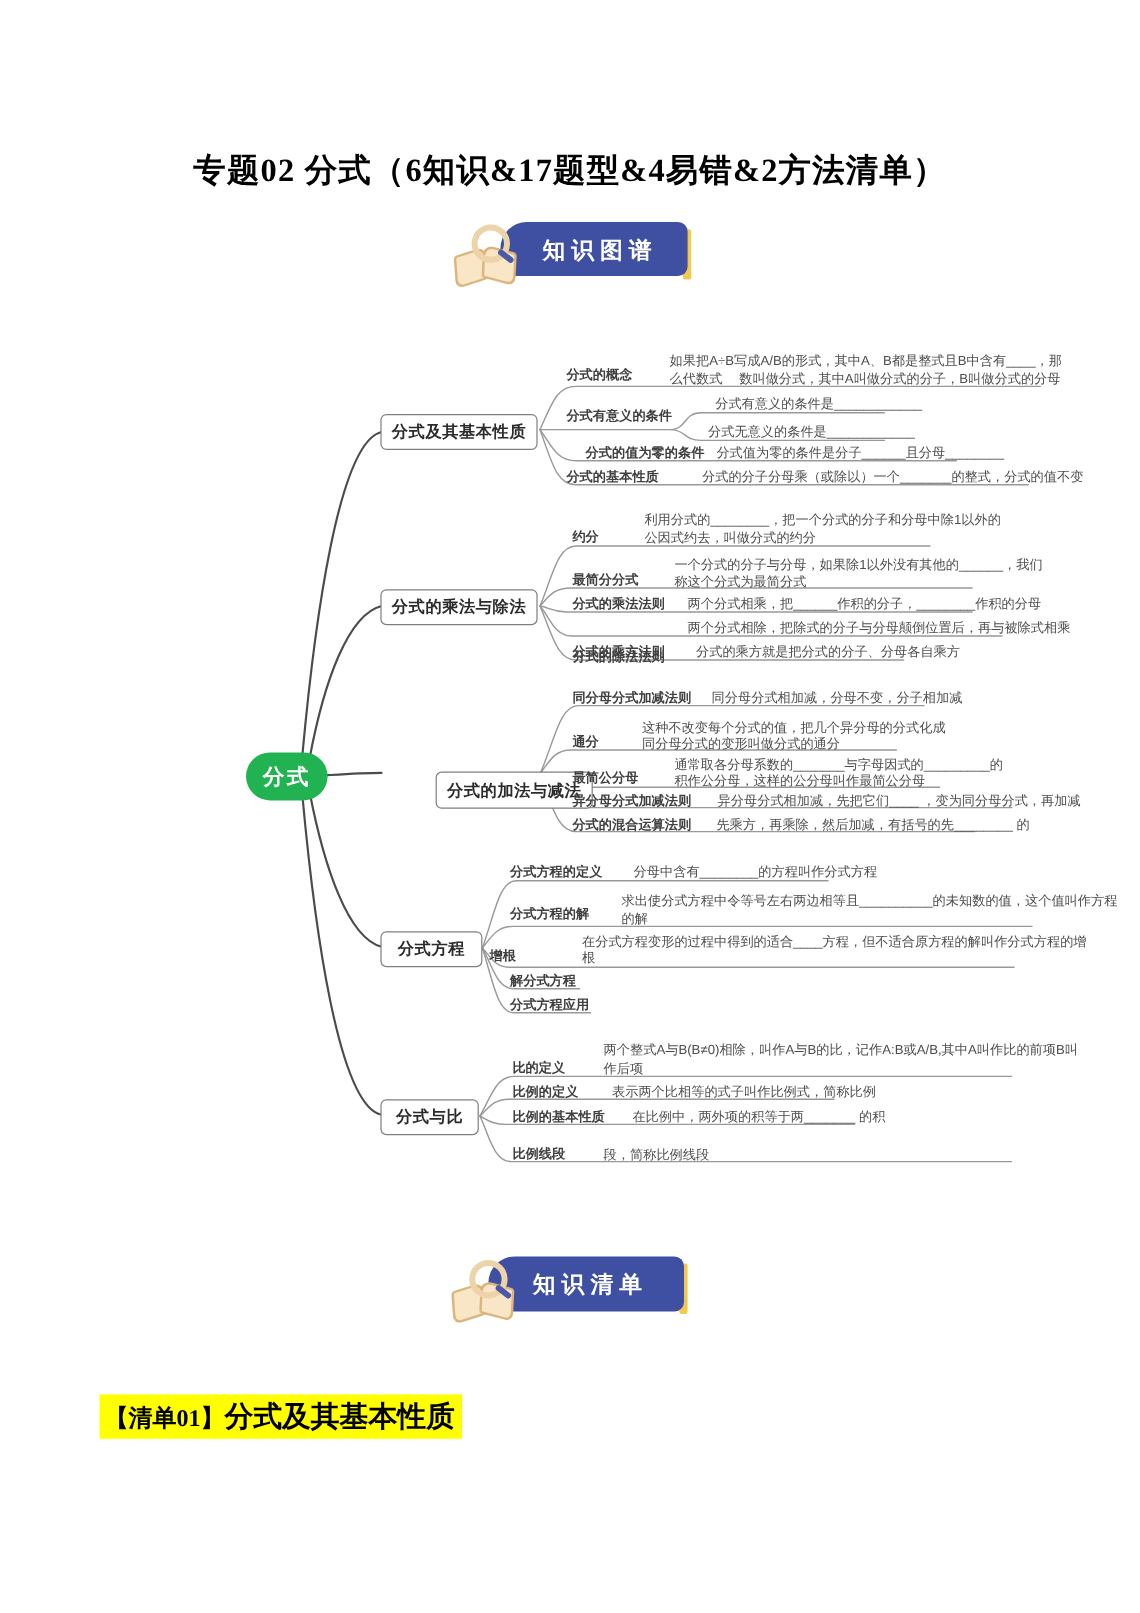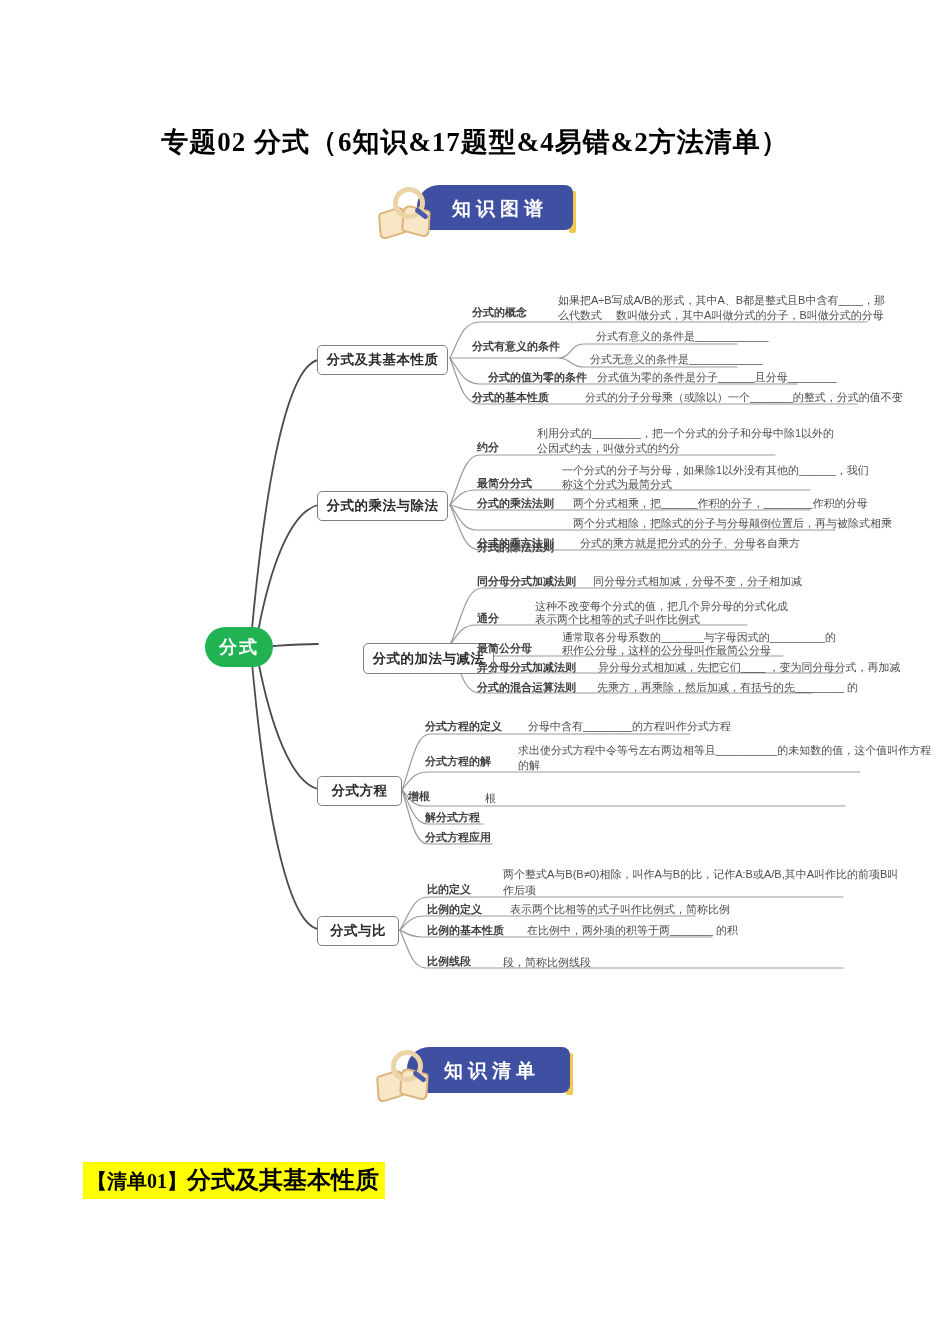--- a/index.html
+++ b/index.html
@@ -130,35 +130,36 @@
   <span class="dsc" style="left:573px;top:496px;">两个分式相乘，把______作积的分子，________作积的分母</span>
   <span class="lbl" style="left:477px;top:516px;margin-top:24px;">分式的除法法则</span>
   <span class="dsc" style="left:573px;top:516px;">两个分式相除，把除式的分子与分母颠倒位置后，再与被除式相乘</span>
   <span class="lbl" style="left:477px;top:536px;">分式的乘方法则</span>
   <span class="dsc" style="left:580px;top:536px;">分式的乘方就是把分式的分子、分母各自乘方</span>
 
   <span class="lbl" style="left:477px;top:574px;">同分母分式加减法则</span>
   <span class="dsc" style="left:593px;top:574px;">同分母分式相加减，分母不变，分子相加减</span>
   <span class="lbl" style="left:477px;top:611px;">通分</span>
   <span class="dsc" style="left:535px;top:599px;">这种不改变每个分式的值，把几个异分母的分式化成</span>
-  <span class="dsc" style="left:535px;top:612px;">表示两个比相等的式子叫作比例式</span>
+  <span class="dsc" style="left:535px;top:612px;">同分母分式的变形叫做分式的通分</span>
   <span class="lbl" style="left:477px;top:641px;">最简公分母</span>
   <span class="dsc" style="left:562px;top:630px;">通常取各分母系数的_______与字母因式的_________的</span>
   <span class="dsc" style="left:562px;top:643px;">积作公分母，这样的公分母叫作最简公分母</span>
   <span class="lbl" style="left:477px;top:660px;">异分母分式加减法则</span>
   <span class="dsc" style="left:598px;top:660px;">异分母分式相加减，先把它们____ ，变为同分母分式，再加减</span>
   <span class="lbl" style="left:477px;top:680px;">分式的混合运算法则</span>
   <span class="dsc" style="left:597px;top:680px;">先乘方，再乘除，然后加减，有括号的先________ 的</span>
 
   <span class="lbl" style="left:425px;top:719px;">分式方程的定义</span>
   <span class="dsc" style="left:528px;top:719px;">分母中含有________的方程叫作分式方程</span>
   <span class="lbl" style="left:425px;top:754px;">分式方程的解</span>
   <span class="dsc" style="left:518px;top:743px;">求出使分式方程中令等号左右两边相等且__________的未知数的值，这个值叫作方程</span>
   <span class="dsc" style="left:518px;top:758px;">的解</span>
   <span class="lbl" style="left:408px;top:789px;">增根</span>
+  <span class="dsc" style="left:485px;top:777px;">在分式方程变形的过程中得到的适合____方程，但不适合原方程的解叫作分式方程的增</span>
   <span class="dsc" style="left:485px;top:791px;">根</span>
   <span class="lbl" style="left:425px;top:810px;">解分式方程</span>
   <span class="lbl" style="left:425px;top:830px;">分式方程应用</span>
 
   <span class="lbl" style="left:427px;top:882px;">比的定义</span>
   <span class="dsc" style="left:503px;top:867px;">两个整式A与B(B≠0)相除，叫作A与B的比，记作A:B或A/B,其中A叫作比的前项B叫</span>
   <span class="dsc" style="left:503px;top:883px;">作后项</span>
   <span class="lbl" style="left:427px;top:902px;">比例的定义</span>
   <span class="dsc" style="left:510px;top:902px;">表示两个比相等的式子叫作比例式，简称比例</span>
   <span class="lbl" style="left:427px;top:923px;">比例的基本性质</span>

